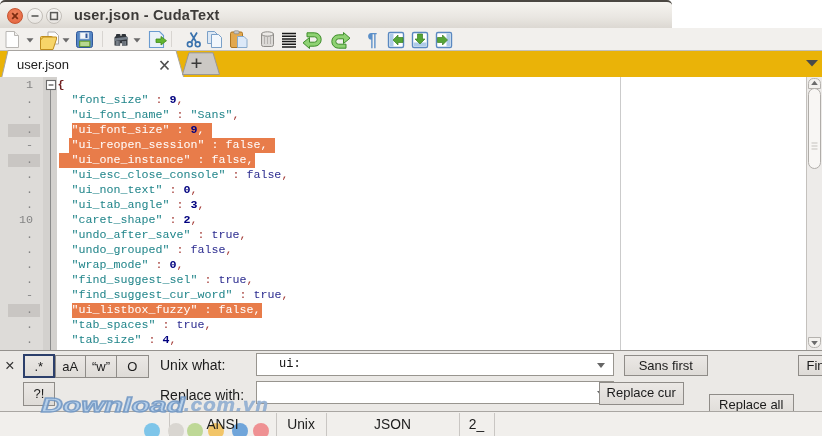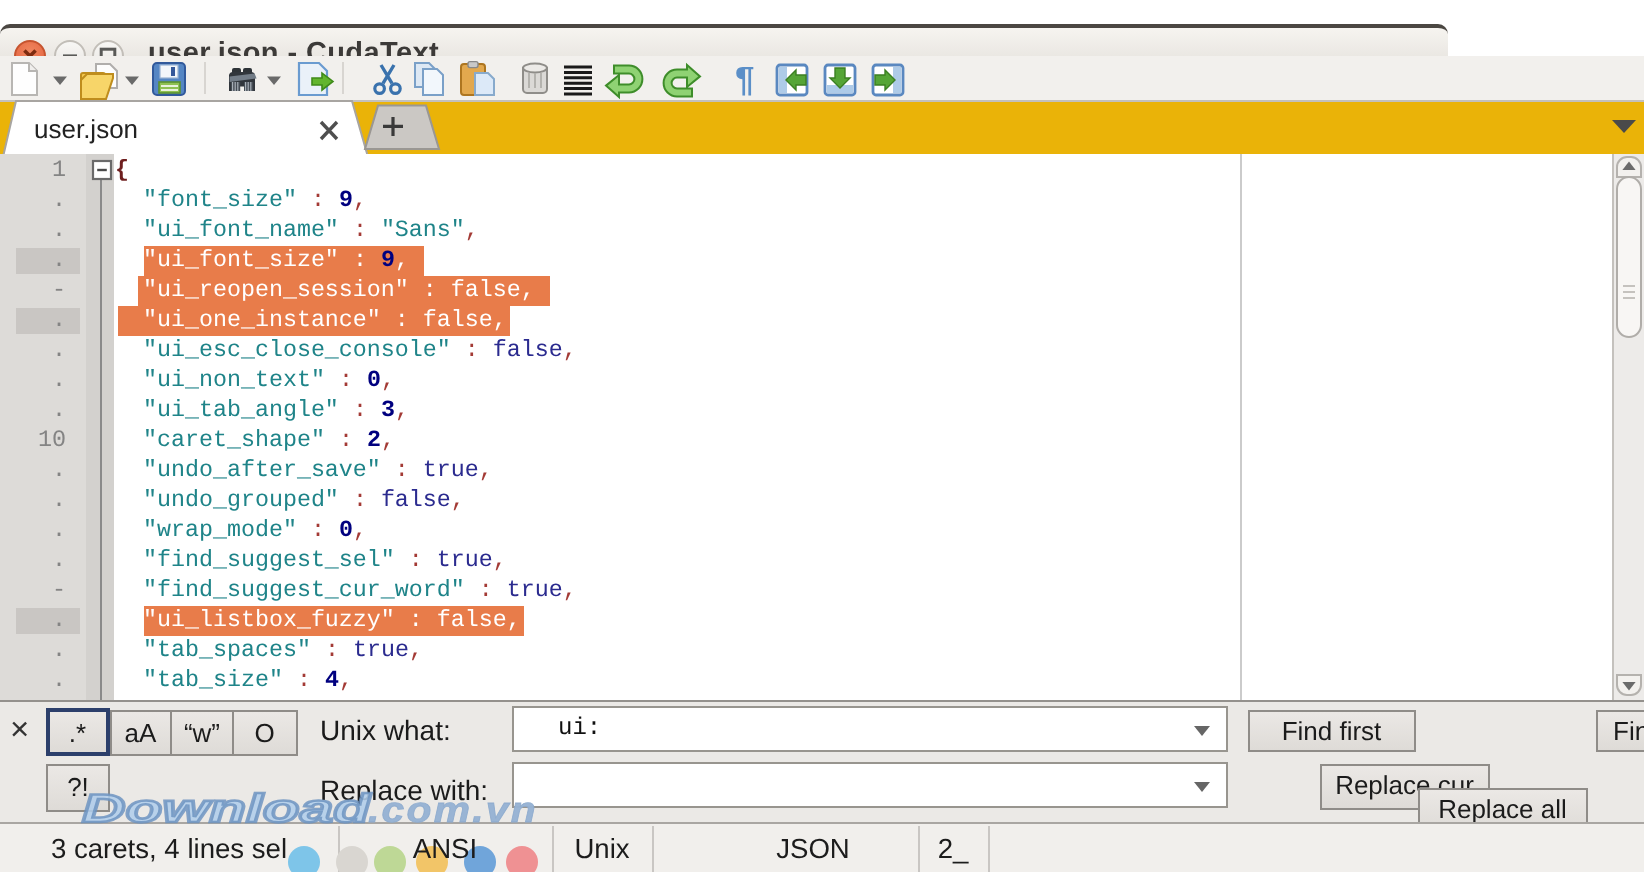--- a/index.html
+++ b/index.html
@@ -1,17 +1,17 @@
 <!DOCTYPE html>
 <html><head><meta charset="utf-8"><style>
 *{margin:0;padding:0;box-sizing:border-box}
 html,body{width:822px;height:436px;overflow:hidden;background:#fff;font-family:"Liberation Sans",sans-serif}
 #win{position:relative;width:822px;height:436px;overflow:hidden;background:#fff}
 
-#titlebar{position:absolute;left:0;top:12px;width:724px;height:28px;background:linear-gradient(#f6f4f0,#e9e6e1 60%,#dcd8d2);border-top:2px solid #4b4742;border-radius:5px 5px 0 0}
+#titlebar{position:absolute;left:0;top:0;width:672px;height:28px;background:linear-gradient(#f6f4f0,#e9e6e1 60%,#dcd8d2);border-top:2px solid #4b4742;border-radius:5px 5px 0 0}
 #titlebar .title{position:absolute;left:74px;top:5px;font-size:14.5px;font-weight:bold;color:#3c3a38;letter-spacing:0.2px}
 .wbtn{position:absolute;border-radius:50%}
 #btn-close{left:7px;top:6px;width:16px;height:16px;background:radial-gradient(circle at 50% 35%,#f0865f,#e2603c);border:1px solid #c6542f;color:#802e12;}
 #btn-min,#btn-max{left:27px;top:6px;width:16px;height:16px;background:linear-gradient(#f8f7f5,#e8e5e1);border:1px solid #c2beb8;color:#5a5a58}
 #btn-max{left:46px}
 .wbtn svg{position:absolute;left:0;top:0}
 
 #toolbar{position:absolute;left:0;top:28px;width:822px;height:22px;background:#f2f0ed}
 #toolbar svg{position:absolute;top:0;left:0}
 
@@ -250,42 +250,41 @@
   <div class="fbtn" style="left:116px;top:3.5px;width:32.5px;height:23px;line-height:21px">O</div>
   <div class="fbtn" style="left:23px;top:30.5px;width:32px;height:24.5px;line-height:22px">?!</div>
   <div class="flabel" style="left:160px;top:6px">Unix what:</div>
   <div class="flabel" style="left:160px;top:36px">Replace with:</div>
   <div class="finput" style="top:2px">
         <span style="position:absolute;left:22px;top:3px;font-family:'Liberation Mono',monospace;font-size:12px;color:#111">ui:</span>
       </div>
   <div class="finput" style="top:30px"></div>
   <div class="dropv" style="left:597px;top:11.5px"></div>
   <div class="dropv" style="left:597px;top:39.5px"></div>
-  <div class="fbtn" style="left:623.5px;top:3.5px;width:84.5px;height:21px;line-height:19px">Find first</div>
+  <div class="fbtn" style="left:623.5px;top:3.5px;width:84.5px;height:21px;line-height:19px">Sans first</div>
   <div class="fbtn" style="left:797.5px;top:3.5px;width:84px;height:21px;line-height:19px;text-align:left;padding-left:8px">Find prev</div>
-  <div class="fbtn" style="left:660px;top:31px;width:84.5px;height:22.5px;line-height:20px">Replace cur</div>
+  <div class="fbtn" style="left:599px;top:31px;width:84.5px;height:22.5px;line-height:20px">Replace cur</div>
   <div class="fbtn" style="left:709px;top:43px;width:84.5px;height:22.5px;line-height:20px">Replace all</div>
 </div>
 
 <div id="statusbar">
   <div class="sdiv" style="left:169px"></div>
   <div class="sdiv" style="left:276px"></div>
   <div class="sdiv" style="left:326px"></div>
   <div class="sdiv" style="left:459px"></div>
   <div class="sdiv" style="left:494px"></div>
   <div class="wmc" style="left:143.5px;top:11px;width:16px;height:16px;background:#7ec5e9"></div>
   <div class="wmc" style="left:167.5px;top:11px;width:16px;height:16px;background:#d9d6d1"></div>
   <div class="wmc" style="left:187px;top:11px;width:16px;height:16px;background:#bed896"></div>
   <div class="wmc" style="left:207.5px;top:11px;width:16px;height:16px;background:#f2c568"></div>
   <div class="wmc" style="left:232px;top:11px;width:16px;height:16px;background:#70a5da"></div>
   <div class="wmc" style="left:253px;top:11px;width:16px;height:16px;background:#ef9193"></div>
-  <div class="scell" style="left:0;width:169px">3 carets, 4 lines sel</div>
   <div class="scell" style="left:169px;width:107px">ANSI</div>
   <div class="scell" style="left:276px;width:50px">Unix</div>
-  <div class="scell" style="left:340px;width:133px">JSON</div>
+  <div class="scell" style="left:326px;width:133px">JSON</div>
   <div class="scell" style="left:459px;width:35px">2_</div>
 </div>
 
 <div id="wmark">
       <span id="wm1">Download</span>
       <span id="wm2">.com.vn</span>
     </div>
 
 </div>
 

